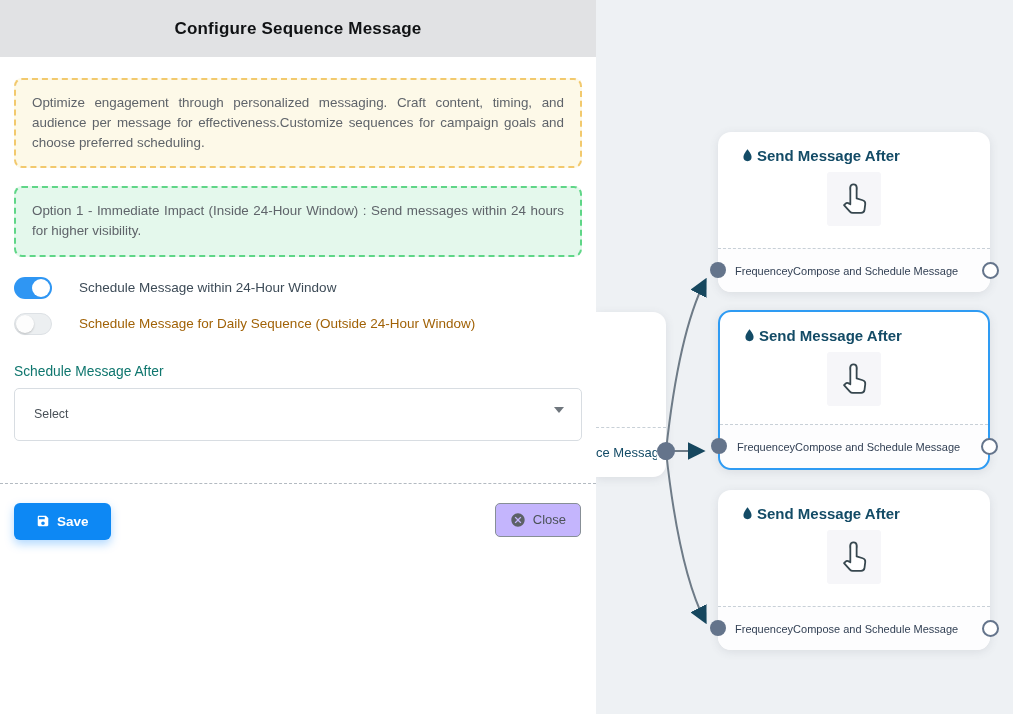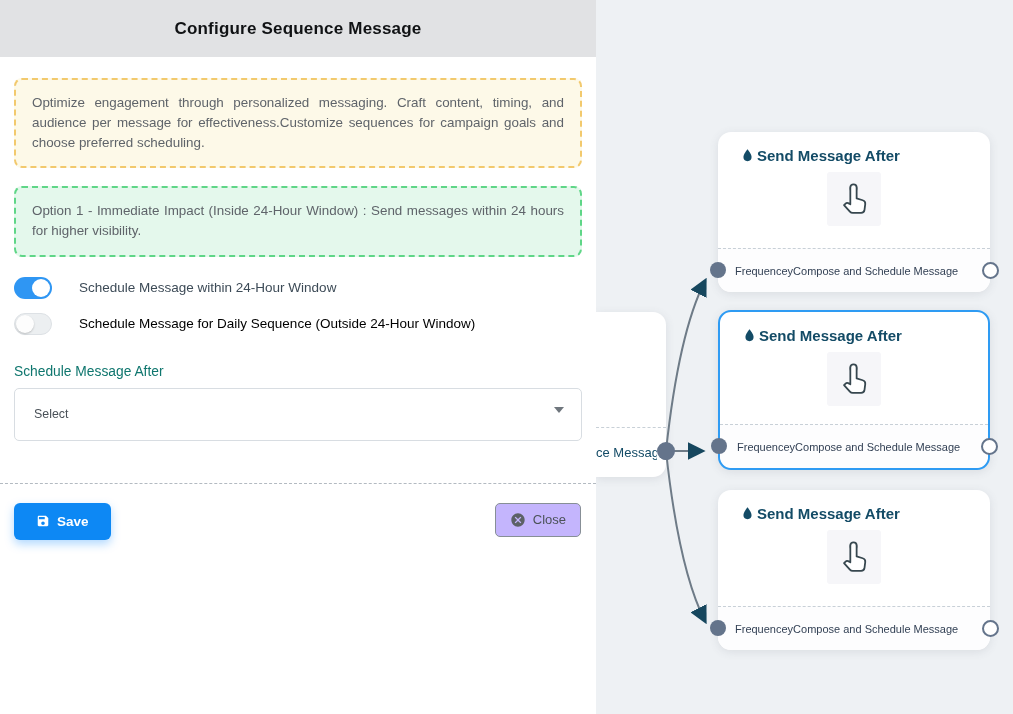--- a/index.html
+++ b/index.html
@@ -17,21 +17,21 @@
   .info-box.green  { background:#e4f8ec; border:2px dashed #5fd687; margin-bottom:20px; }
 
   .toggle-row { display:flex; align-items:center; margin-bottom:14px; }
   .switch { width:38px; height:22px; border-radius:11px; position:relative; flex:0 0 auto; cursor:pointer; }
   .switch.on { background:#2f96f3; }
   .switch.on .knob { position:absolute; right:2px; top:2px; width:18px; height:18px; border-radius:50%; background:#fff; }
   .switch.off { background:#eceff1; border:1px solid #dde1e5; }
   .switch.off .knob { position:absolute; left:1px; top:1px; width:18px; height:18px; border-radius:50%; background:#fdfdfd; box-shadow:0 1px 2px rgba(0,0,0,.2); }
   .toggle-label { margin-left:27px; font-size:13.5px; }
   .toggle-label.dark { color:#3d4b57; }
-  .toggle-label.muted { color:#000000; }
+  .toggle-label.muted { color:#a16207; }
 
   .field-label { margin-top:29px; font-size:13.8px; color:#0f766e; }
   .select-box { margin-top:9px; height:53px; border:1px solid #d8dde2; border-radius:5px; background:#fff;
                 display:flex; align-items:center; position:relative; cursor:pointer; }
   .select-value { margin-left:19px; font-size:12.4px; color:#495057; }
   .select-caret { position:absolute; right:17px; top:18px; width:0; height:0;
                   border-left:5px solid transparent; border-right:5px solid transparent; border-top:6px solid #6f767d; }
 
   .dashed-divider { margin:42px -14px 0 -14px; border-top:1px dashed #b3bac1; }
 

